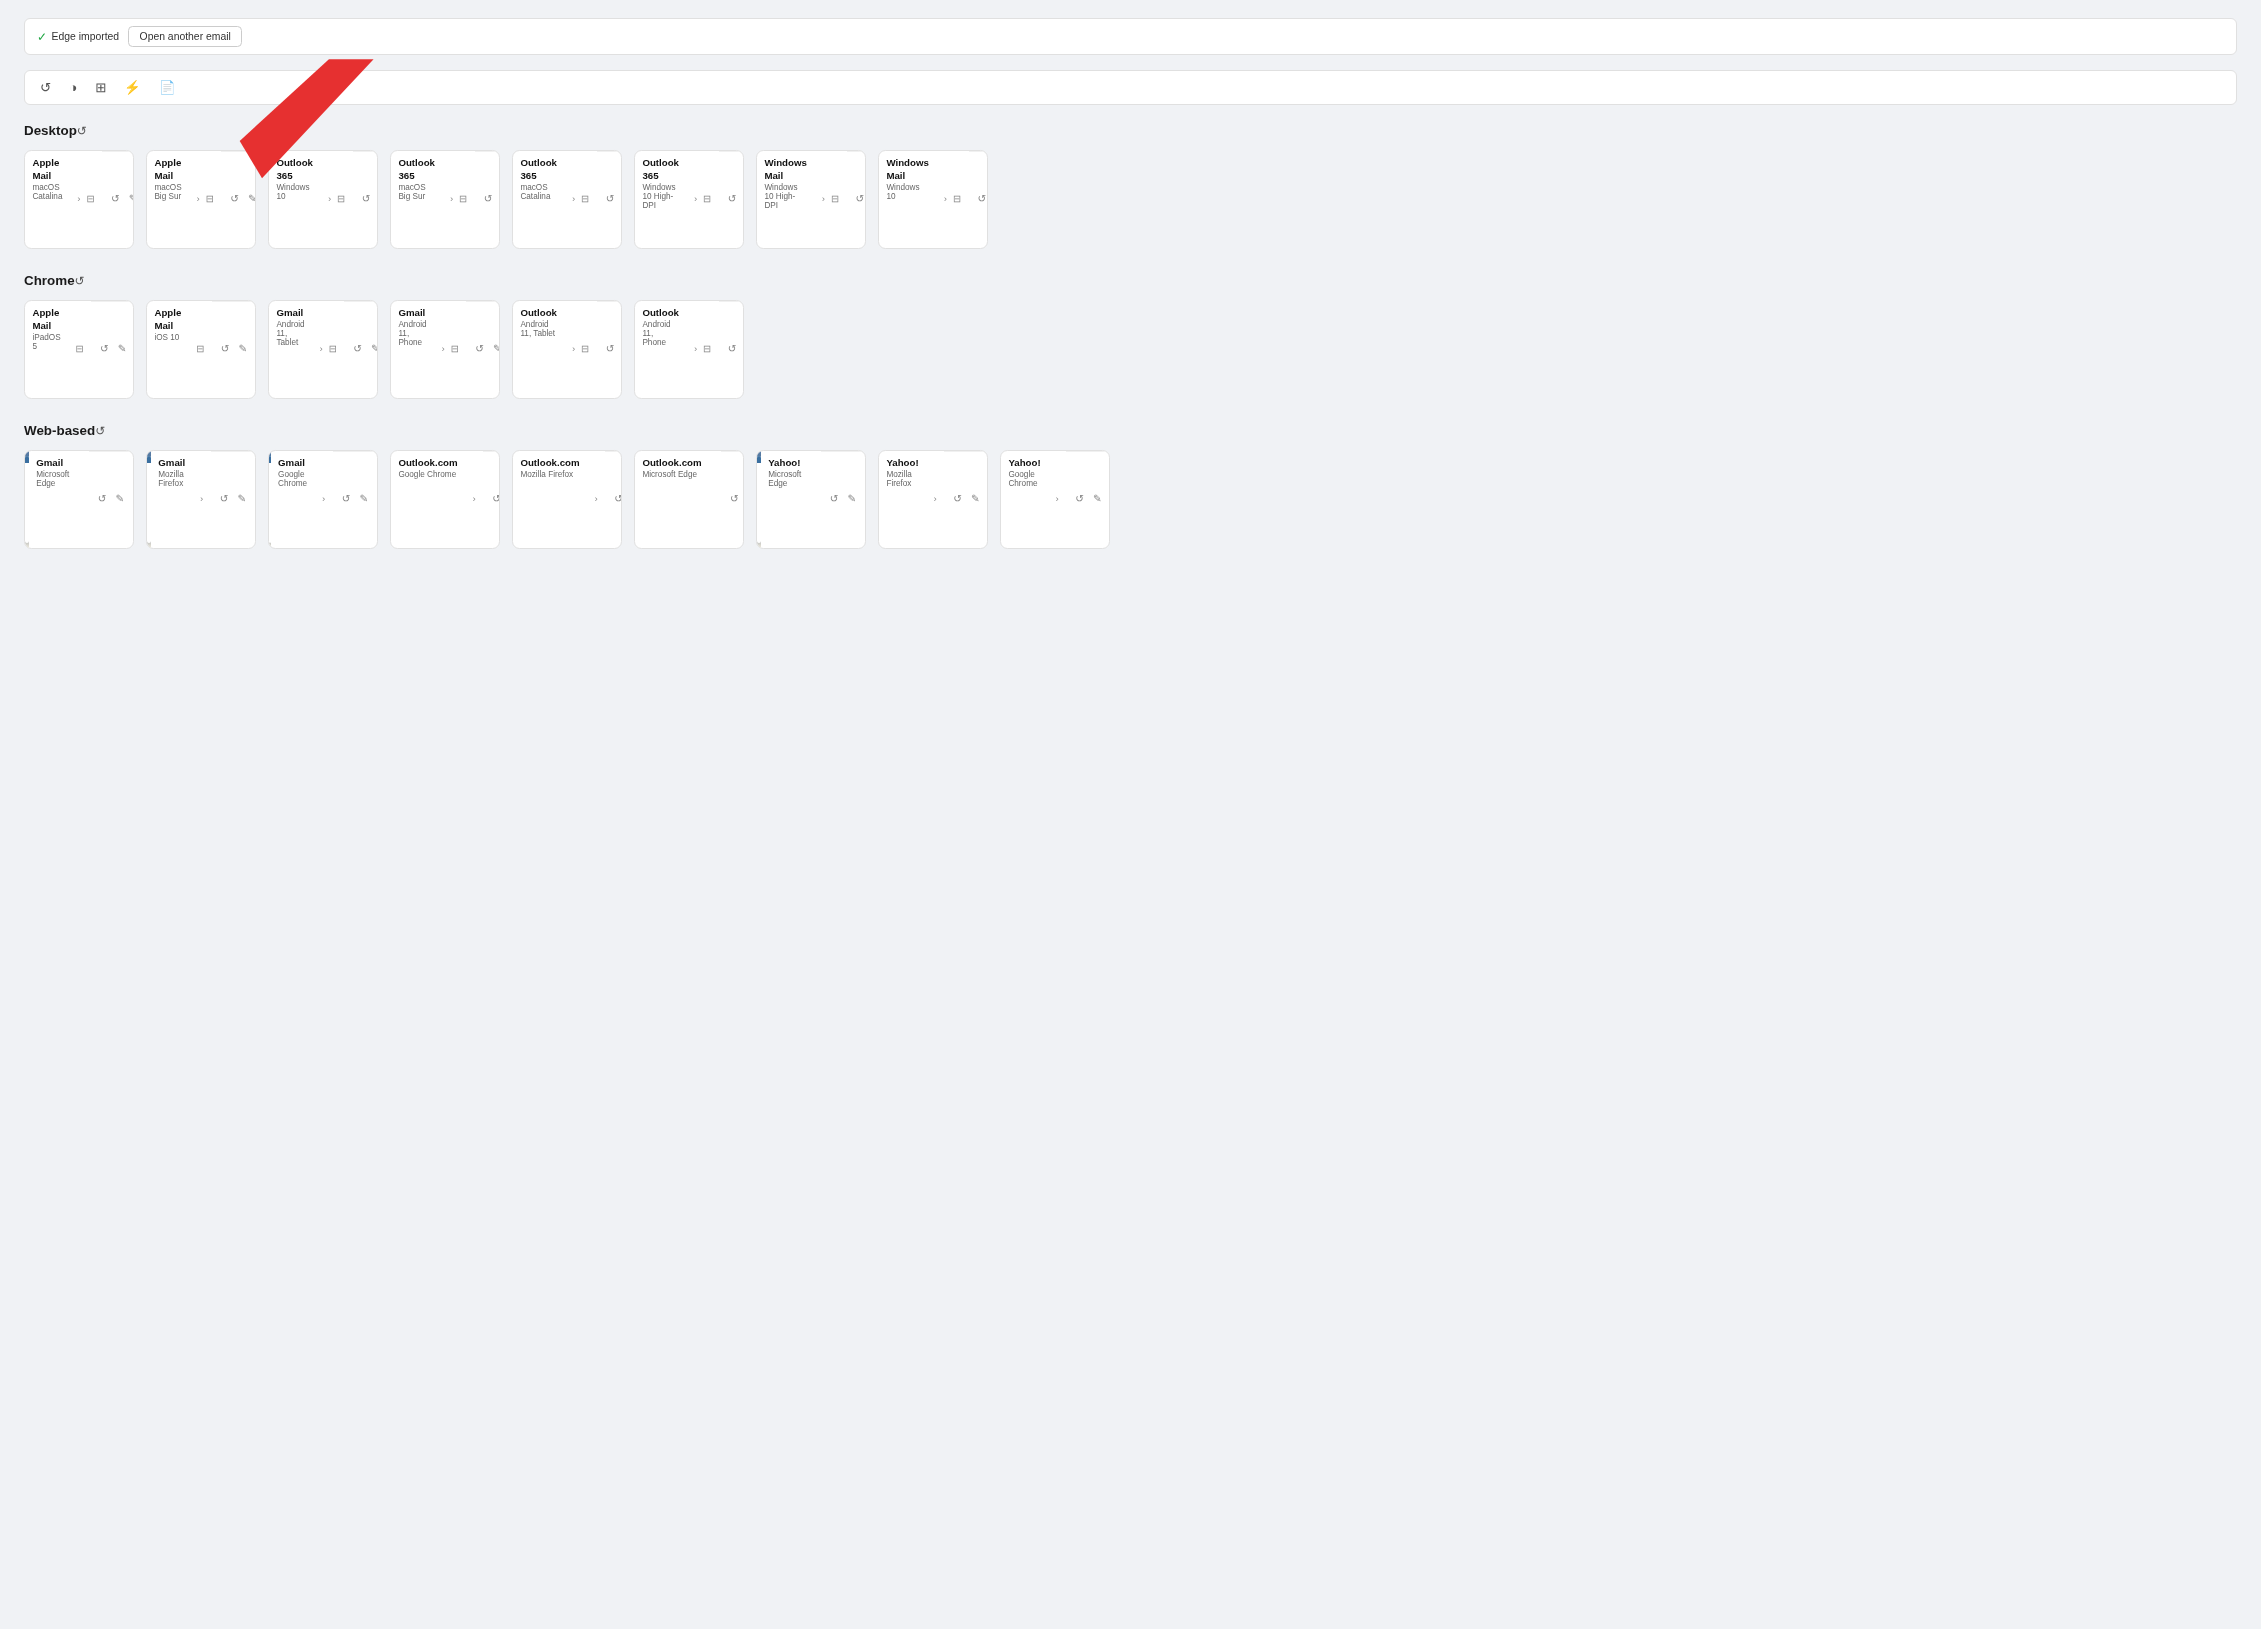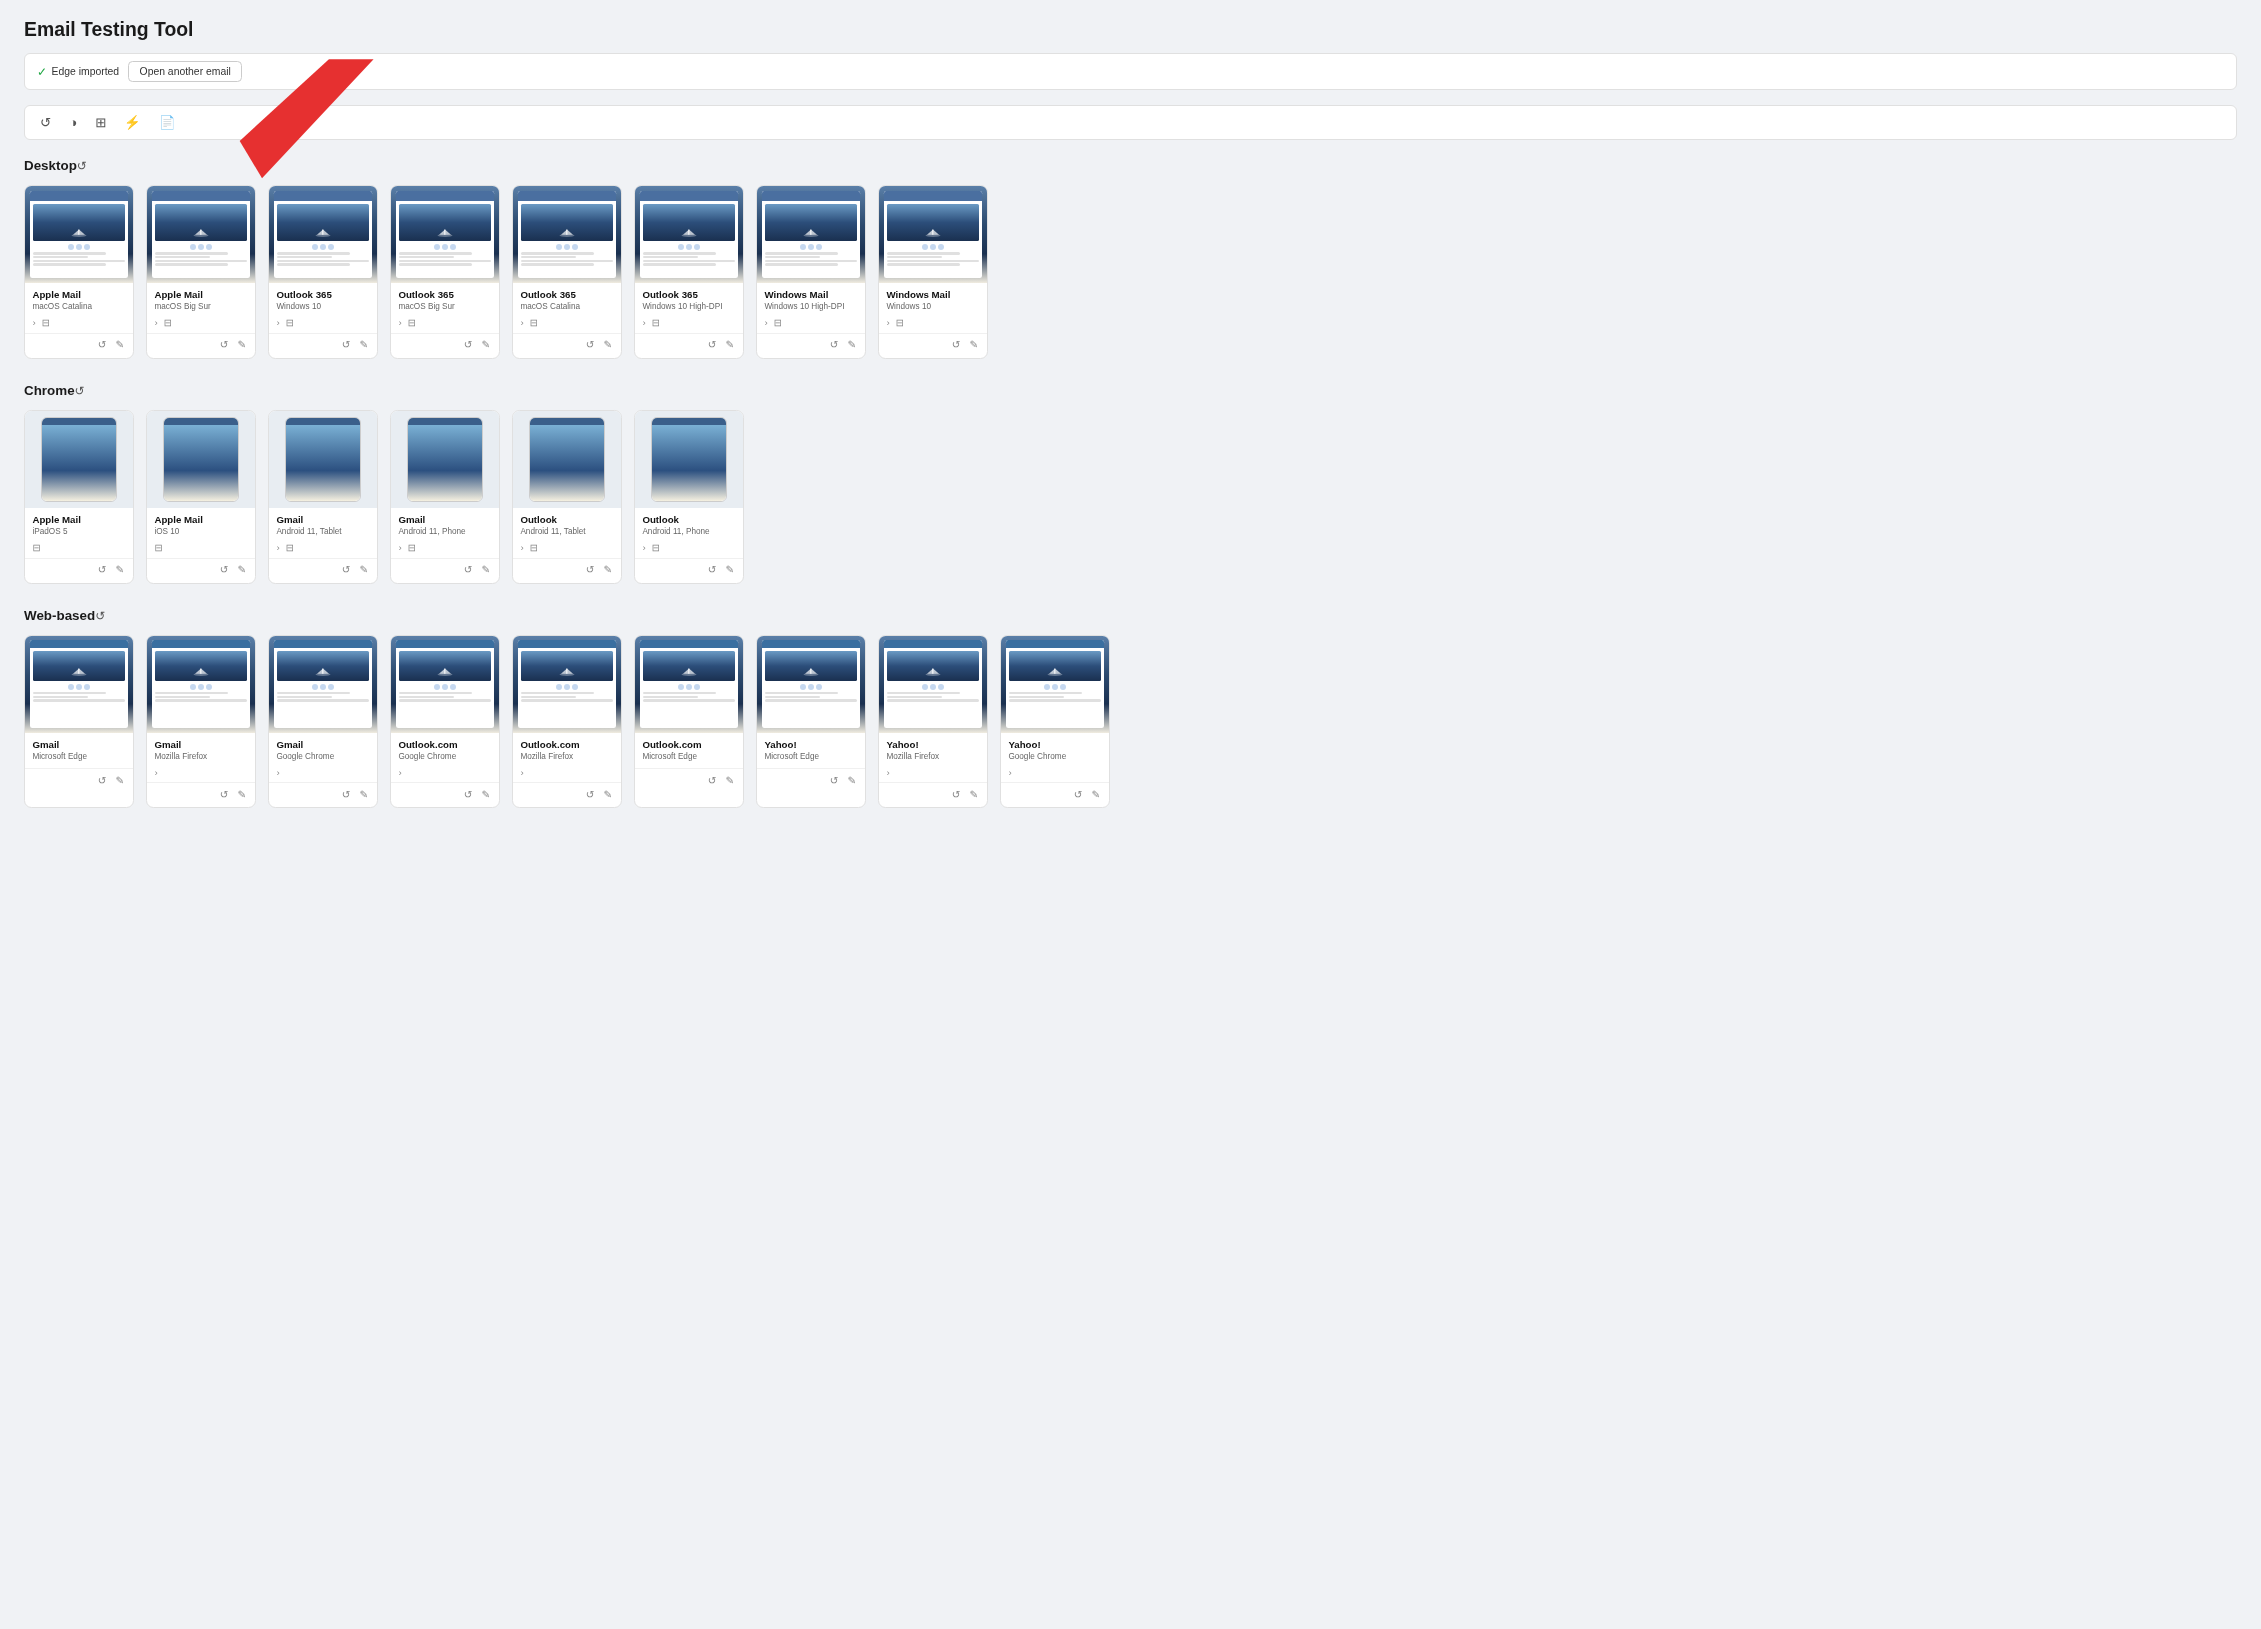--- a/index.html
+++ b/index.html
@@ -86,21 +86,21 @@
       gap: 12px;
       margin-bottom: 24px;
     }
     .card {
       background: #fff;
       border: 0.7px solid #e0e0e0;
       border-radius: 7.4px;
       width: 110px;
       overflow: hidden;
       display: flex;
-      flex-direction: column;
+      flex-direction: row;
     }
     .card-preview {
       width: 100%;
       height: 97px;
       background: linear-gradient(180deg, #5a7fa8 0%, #2c4a6e 40%, #1a3050 70%, #f0ece0 100%);
       position: relative;
       overflow: hidden;
       display: flex;
       align-items: center;
       justify-content: center;
@@ -248,21 +248,20 @@
       width: 238px;
       height: 149px;
       pointer-events: none;
       z-index: 50;
     }
   </style>
 </head>
 <body>
 
 <div class="page-wrapper">
-  <h1>Email Testing Tool</h1>
 
   <div class="toolbar">
     <div class="email-imported">
       <span class="check-icon">✓</span>
       <span>Edge imported</span>
     </div>
     <button class="open-email-btn">Open another email</button>
   </div>
 
   <div class="icon-toolbar">

